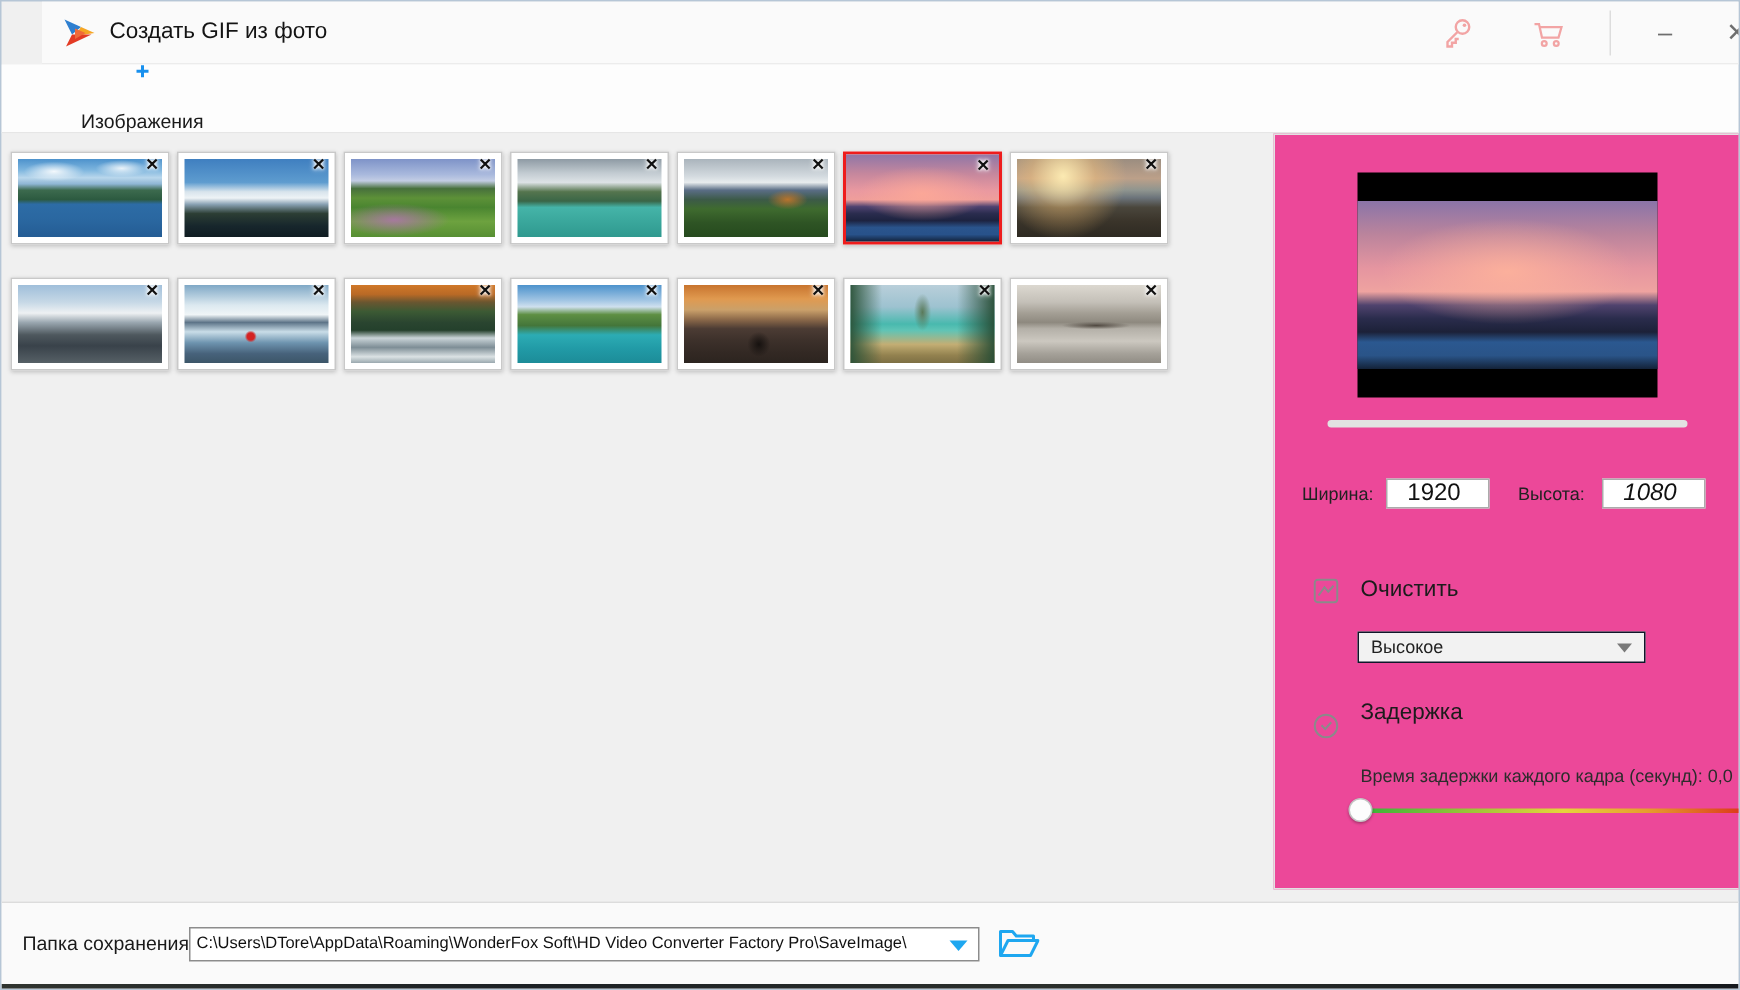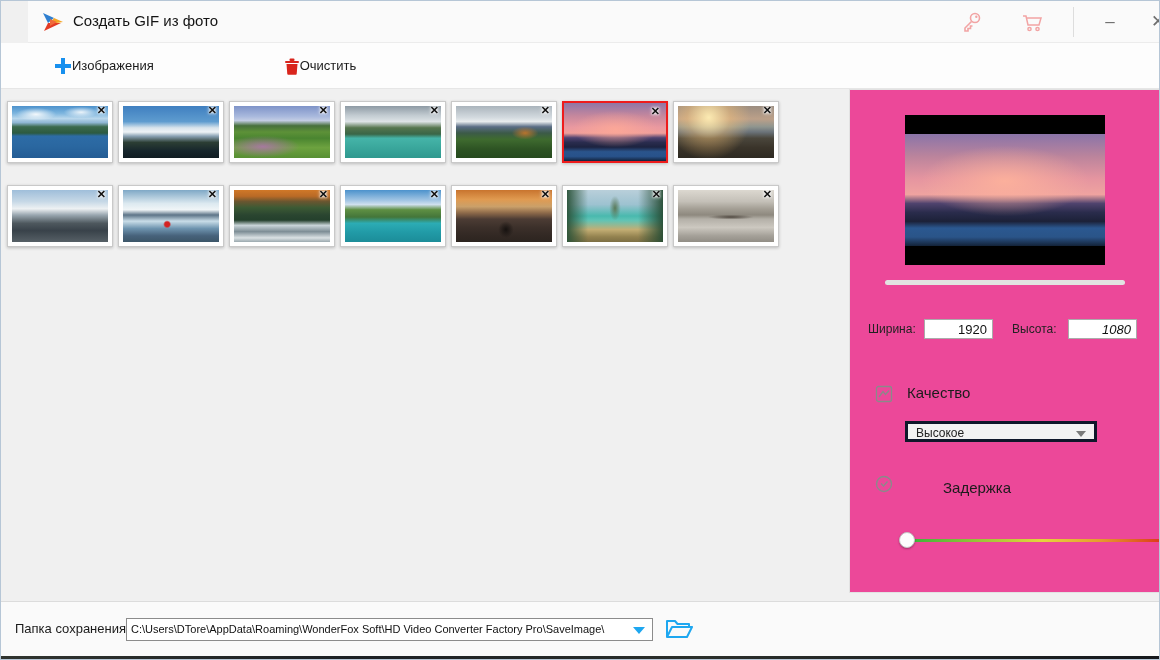--- a/index.html
+++ b/index.html
@@ -13,43 +13,43 @@
   .tb-ico { position:absolute; top:9px; width:24px; height:24px; cursor:pointer; }
   .tb-key { left:932px; }
   .tb-cart { left:992px; }
   .tb-divider { position:absolute; left:1045px; top:6px; width:1px; height:30px; background:#ddd; }
   .winbtn { position:absolute; top:0; width:44px; height:42px; text-align:center; line-height:42px; font-size:17px; color:#6e6e6e; cursor:pointer; }
   .winbtn.min { left:1060px; }
   .winbtn.cls { left:1108px; }
 
   
   .toolbar { position:absolute; left:0; top:42px; width:100%; height:46px; background:#fdfdfd; border-bottom:1px solid #e6e6e6; display:flex; align-items:center; }
-  .tool-btn { display:flex; align-items:center; gap:0; cursor:pointer; height:100%; padding:0 10px; }
+  .tool-btn { display:flex; align-items:center; gap:21px; cursor:pointer; height:100%; padding:0 10px;flex-direction:column; }
   .tool-btn:first-child { margin-left:43px; }
   .tool-btn + .tool-btn { margin-left:110px; }
   .tool-label { font-size:13px; color:#1a1a1a; }
 
   
   .main { position:absolute; left:0; top:88px; width:848px; height:512px; background:#f0f0f0; }
   .thumbs { position:absolute; left:6px; top:12px; width:784px; display:flex; flex-wrap:wrap; column-gap:5px; row-gap:22px; }
   .thumb { position:relative; width:106px; height:62px; background:#fff; border:1px solid #c9c9c9; padding:4px; box-shadow:0 1px 3px rgba(0,0,0,.22); cursor:pointer; }
   .thumb.selected { border:2px solid #ee1c1c; padding:0; }
   .thumb-img { width:100%; height:100%; }
   .thumb-x { position:absolute; top:3px; right:6px; font-size:11px; font-weight:bold; color:#101010; text-shadow:0 0 2px #fff, 0 0 3px #fff, 0 0 4px #fff; cursor:pointer; line-height:11px; }
 
   
   .panel { position:absolute; left:848px; top:88px; width:360px; height:504px; background:#ec4899; border:1px solid #e2e2e2; overflow:hidden; }
   .preview-frame { position:absolute; left:55px; top:25px; width:200px; height:150px; background:#000; }
   .preview-img { position:absolute; left:0; top:19px; width:200px; height:112px; }
   .preview-scroll { position:absolute; left:35px; top:190px; width:240px; height:5px; border-radius:3px; background:#e2e2e2; cursor:pointer; }
   .dim-label { position:absolute; font-size:12px; color:#222; }
-  .dim-input { position:absolute; width:69px; height:20px; border:1px solid #ababab; background:#fff; font-family:"Liberation Sans",sans-serif; font-size:13px; text-align:right; padding-right:5px; color:#111; }
+  .dim-input { position:absolute; width:69px; height:20px; border:1px solid #ababab; background:#fff; font-family:"Liberation Sans",sans-serif; font-size:16px; text-align:center; padding-right:5px; color:#111; }
   .sec-icon { position:absolute; width:18px; height:18px; }
   .sec-label { position:absolute; font-size:15px; color:#1c1c1c; }
-  .quality-select { position:absolute; left:55px; top:331px; width:192px; height:21px; border:3px solid #0f172a; background:#f2f2f2; font-size:12px; color:#222; line-height:19px; padding-left:8px; cursor:pointer; }
+  .quality-select { position:absolute; left:55px; top:331px; width:192px; height:21px; border:1px solid #0f172a; background:#f2f2f2; font-size:12px; color:#222; line-height:19px; padding-left:8px; cursor:pointer; }
   .quality-arrow { position:absolute; right:8px; top:7px; width:0; height:0; border-left:5px solid transparent; border-right:5px solid transparent; border-top:6px solid #7a7a7a; }
   .delay-caption { position:absolute; left:57px; top:420px; font-size:12px; color:#2c2c2c; white-space:nowrap; }
   .delay-track { position:absolute; left:57px; top:449px; width:260px; height:3px; background:linear-gradient(90deg,#35b23a 0%,#9cc438 28%,#e6d43c 52%,#e69c2e 74%,#dc3018 100%); }
   .delay-thumb { position:absolute; left:49px; top:442px; width:16px; height:16px; border-radius:50%; background:#fdfdfd; border:1px solid #c4c4c4; box-shadow:0 1px 2px rgba(0,0,0,.3); cursor:grab; }
 
   
   .footer { position:absolute; left:0; top:600px; width:100%; height:55px; background:#fafafa; border-top:1px solid #dcdcdc; }
   .save-label { position:absolute; left:14px; top:19px; font-size:13px; color:#1a1a1a; }
   .path-combo { position:absolute; left:125px; top:16px; width:527px; height:23px; background:#fff; border:1px solid #8c8c8c; cursor:pointer; }
   .path-text { position:absolute; left:4px; top:4px; font-size:11px; color:#111; white-space:nowrap; overflow:hidden; width:485px; }
@@ -87,28 +87,20 @@
   </div>
 
   <div class="toolbar">
     <div class="tool-btn">
       <svg width="18" height="18" viewBox="0 0 18 18">
         <rect x="7" y="1" width="4" height="16" fill="#1890ee"></rect>
           <rect x="1" y="7" width="16" height="4" fill="#1890ee"></rect>
       </svg>
       <span class="tool-label">Изображения</span>
     </div>
-    <div class="tool-btn">
-      <svg width="16" height="18" viewBox="0 0 16 18">
-        <rect x="1" y="4" width="14" height="2" rx="1" fill="#d9251c"></rect>
-        <rect x="5.5" y="1.5" width="5" height="2.5" rx="1" fill="#d9251c"></rect>
-        <path d="M2.5 7 H13.5 L12.7 17 Q12.6 17.8 11.8 17.8 H4.2 Q3.4 17.8 3.3 17 Z" fill="#d9251c"></path>
-      </svg>
-      <span class="tool-label">Очистить</span>
-    </div>
   </div>
 
   <div class="main">
     <div class="thumbs">
     <div class="thumb">
       <div class="thumb-img" style="background: radial-gradient(30% 18% at 25% 16%, rgba(255, 255, 255, 0.9), transparent 70%), radial-gradient(26% 15% at 72% 12%, rgba(255, 255, 255, 0.85), transparent 70%), linear-gradient(rgb(77, 146, 204) 0%, rgb(125, 181, 222) 14%, rgb(185, 215, 236) 24%, rgb(143, 182, 212) 32%, rgb(60, 106, 78) 40%, rgb(44, 90, 64) 52%, rgb(45, 108, 166) 58%, rgb(42, 103, 160) 78%, rgb(36, 92, 148) 100%);"></div>
       <span class="thumb-x">✕</span>
     </div>
 
     <div class="thumb">
@@ -186,31 +178,32 @@
 
     <span class="dim-label" style="left:18px; top:232px;">Ширина:</span>
     <input class="dim-input" style="left: 74px; top: 229px;" value="1920">
     <span class="dim-label" style="left:162px; top:232px;">Высота:</span>
     <input class="dim-input" style="left: 218px; top: 229px; font-style: italic;" value="1080">
 
     <svg class="sec-icon" style="left:25px; top:295px;" viewBox="0 0 18 18" fill="none" stroke="#8a8a8a" stroke-width="1.3">
       <rect x="1.5" y="1.5" width="15" height="15" rx="2"></rect>
       <path d="M4 12 L8 6.5 L10.5 9.5 L14 5.5"></path>
     </svg>
-    <span class="sec-label" style="left:57px; top:294px;">Качество</span>
+    <span class="sec-label" style="left:57px; top:294px;">Очистить</span>
     <div class="quality-select">
       <span>Высокое</span>
       <span class="quality-arrow"></span>
     </div>
 
     <svg class="sec-icon" style="left:25px; top:385px;" viewBox="0 0 18 18" fill="none" stroke="#8a8a8a" stroke-width="1.3">
       <circle cx="9" cy="9" r="7.5"></circle>
       <path d="M6 8.5 L8.5 11 L12.5 6.5"></path>
     </svg>
-    <span class="sec-label" style="left:57px; top:389px;margin-left:36px;">Задержка</span>
+    <span class="sec-label" style="left:57px; top:376px;">Задержка</span>
+    <div class="delay-caption">Время задержки каждого кадра (секунд): 0,0</div>
     <div class="delay-track"></div>
     <div class="delay-thumb"></div>
   </div>
 
   <div class="footer">
     <span class="save-label">Папка сохранения:</span>
     <div class="path-combo">
       <span class="path-text">C:\Users\DTore\AppData\Roaming\WonderFox Soft\HD Video Converter Factory Pro\SaveImage\</span>
       <span class="path-arrow"></span>
     </div>

